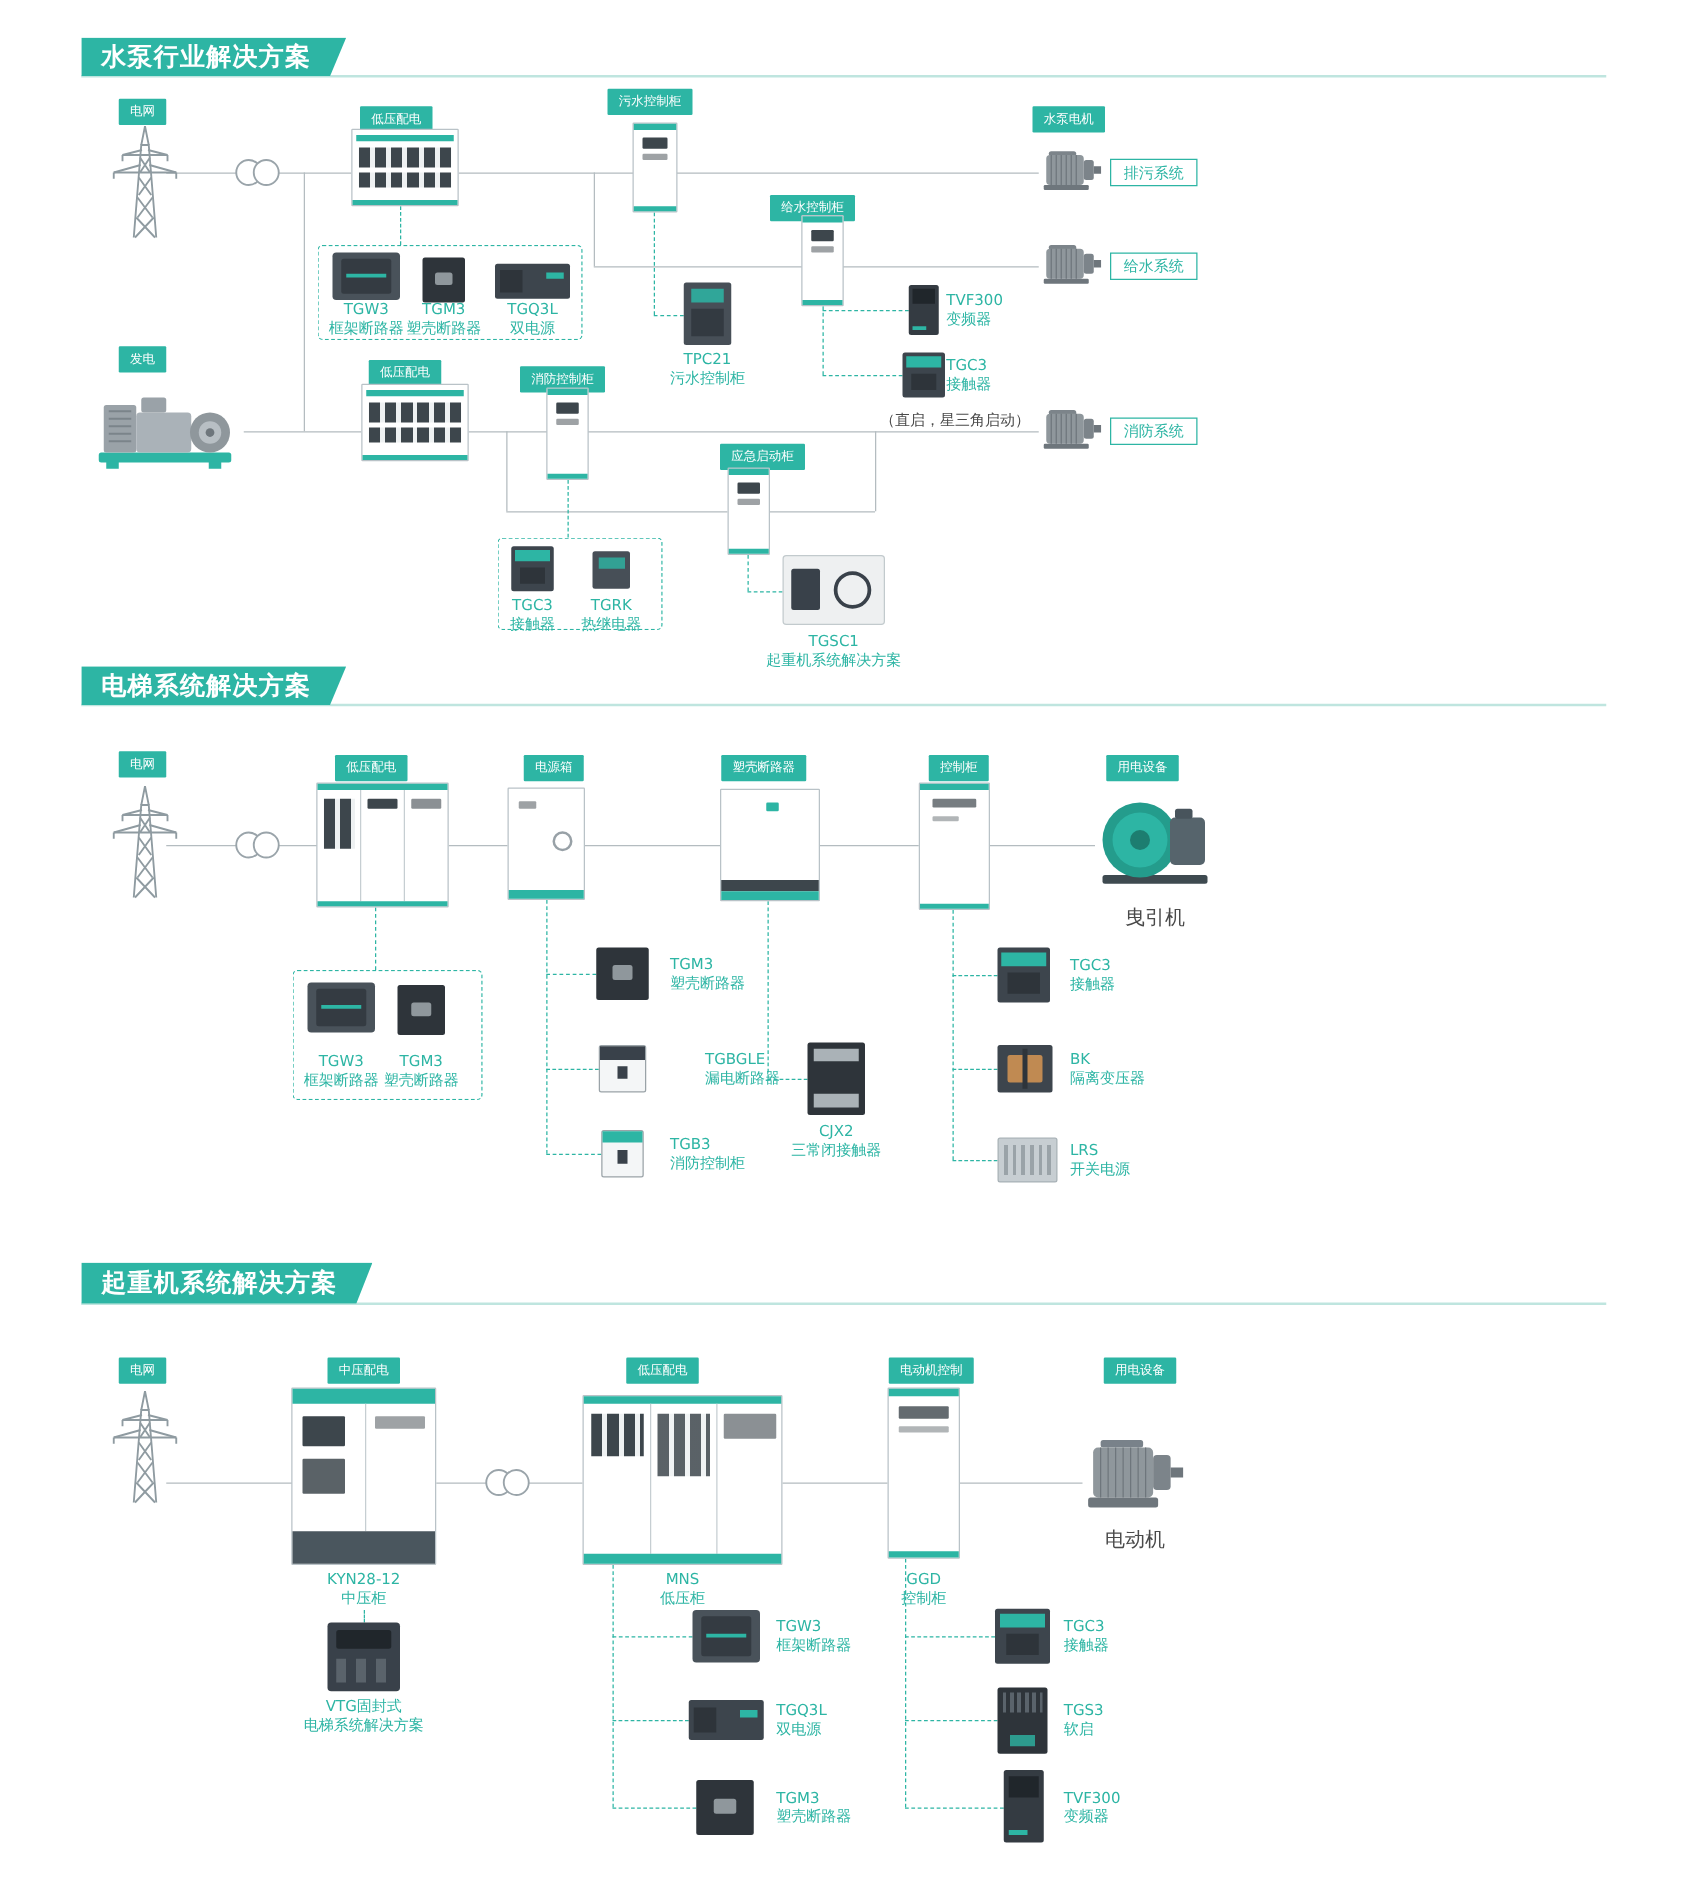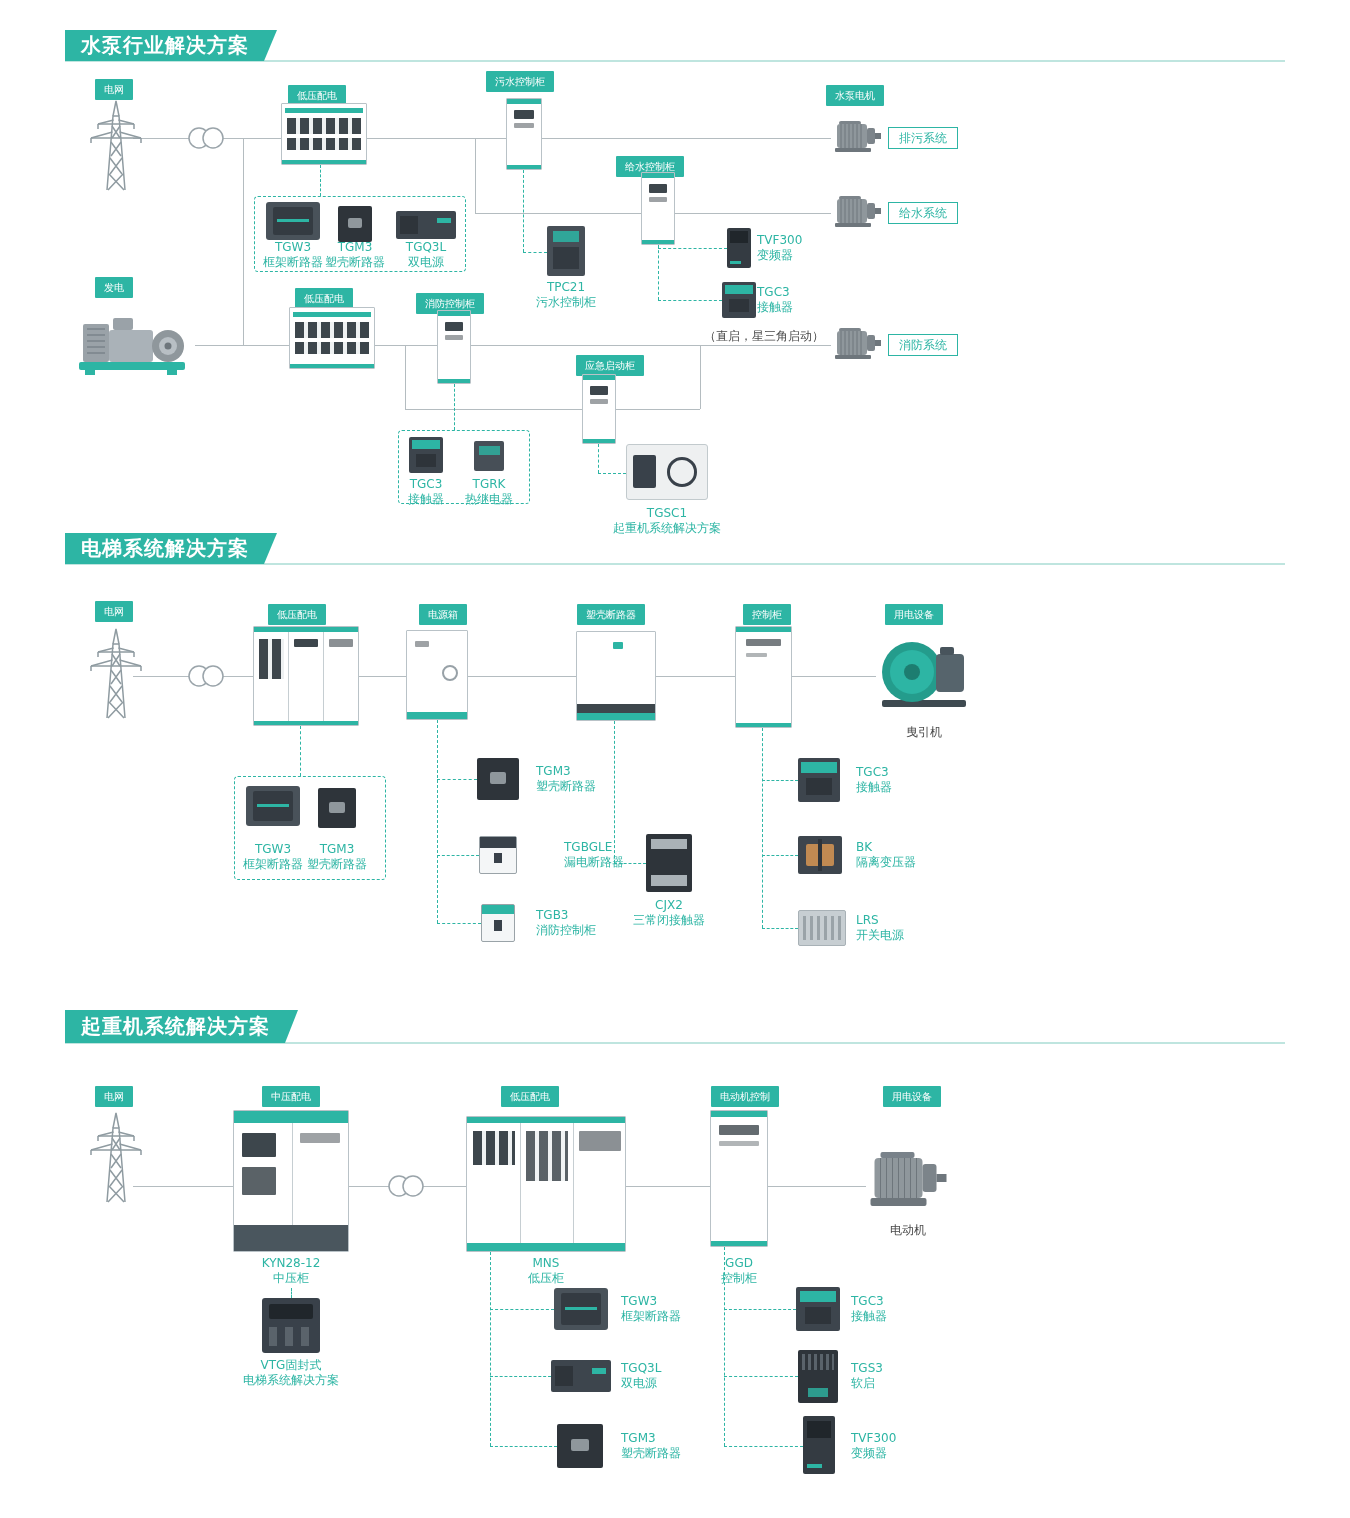--- a/index.html
+++ b/index.html
@@ -11,21 +11,21 @@
   .badge{position:absolute;background:#2db5a4;color:#fff;font-size:10px;height:21px;line-height:21px;padding:0 9px;white-space:nowrap;z-index:2;border-radius:1px}
   .sysbox{position:absolute;background:#fff;border:1px solid #2db5a4;color:#2db5a4;font-size:12px;height:22px;line-height:20px;padding:0 10px;white-space:nowrap;z-index:2}
   .hline{position:absolute;height:1px;background:#b4bcc0}
   .vline{position:absolute;width:1px;background:#b4bcc0}
   .dh{position:absolute;border-top:1px dashed #2db5a4;height:0}
   .dv{position:absolute;border-left:1px dashed #2db5a4;width:0}
   .dbox{position:absolute;border:1px dashed #2db5a4;border-radius:4px}
   .plabel{position:absolute;color:#2db5a4;font-size:12px;line-height:15px;text-align:center;white-space:nowrap;z-index:2}
   .plabel.lft{text-align:left}
   .plabel span{display:block}
-  .dlabel{position:absolute;color:#4a4a4a;font-size:12px;text-align:center;white-space:nowrap;z-index:2}
+  .dlabel{position:absolute;color:#4a4a4a;font-size:16px;text-align:center;white-space:nowrap;z-index:2}
   .note{position:absolute;color:#4a4a4a;font-size:12px;white-space:nowrap;z-index:2}
   .cab{position:absolute;background:#fff;border:1px solid #b9c2c7;z-index:2;border-radius:1px}
   .cab i{position:absolute;display:block}
   .band{background:#2db5a4}
   .bandd{background:#3d464c}
   .win{background:#3d464c;border-radius:1px}
   .circ{border:2px solid #98a1a7;border-radius:50%;background:#fff}
   .rows{background:repeating-linear-gradient(90deg,#3d464c 0 9px,#eef1f2 9px 13px)}
   .vsep{background:#c6ced2;width:1px}
   .prod{position:absolute;z-index:2}

